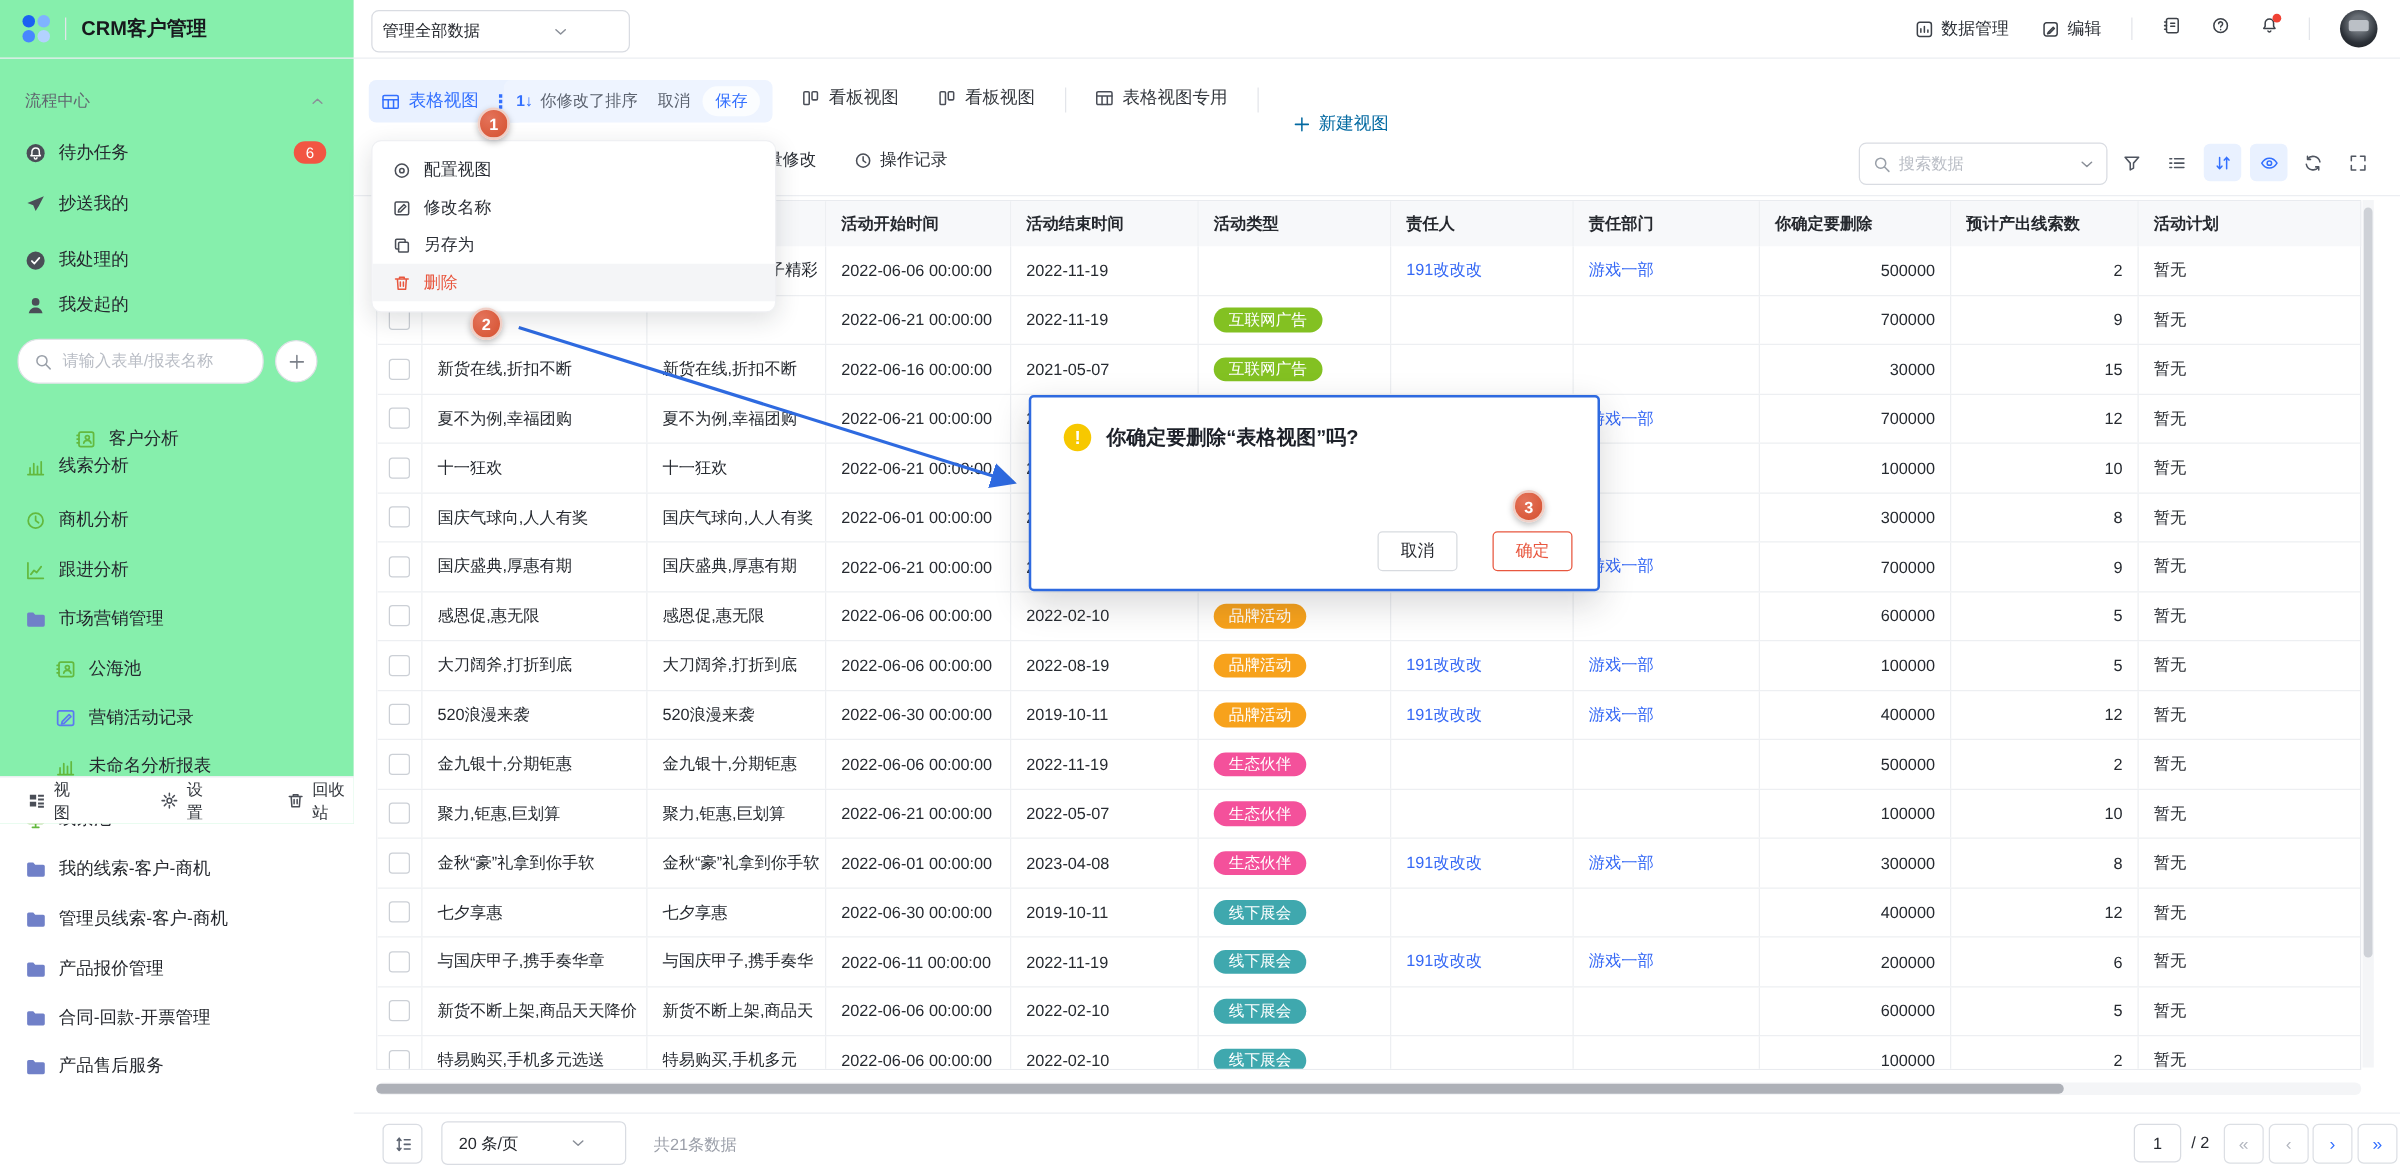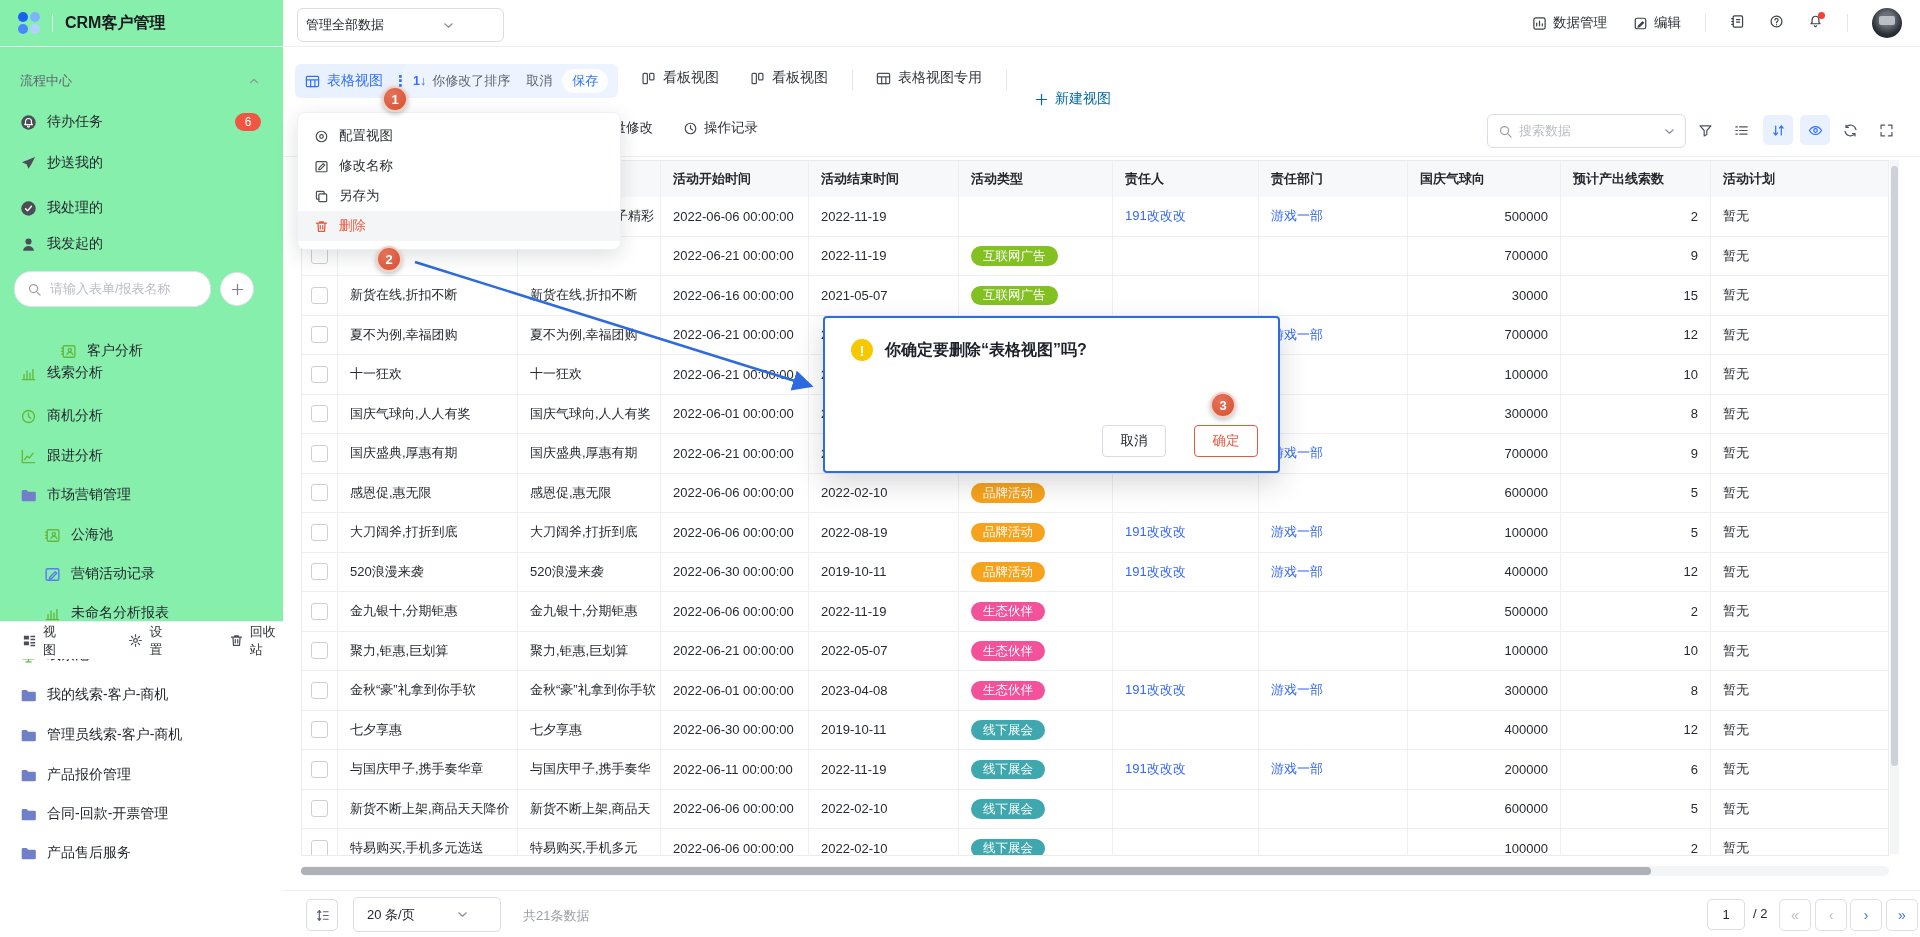--- a/index.html
+++ b/index.html
@@ -566,21 +566,21 @@
           <div class="cell cb">
             <span class="checkbox"></span>
           </div>
           <div class="cell"></div>
           <div class="cell"></div>
           <div class="cell">活动开始时间</div>
           <div class="cell">活动结束时间</div>
           <div class="cell">活动类型</div>
           <div class="cell">责任人</div>
           <div class="cell">责任部门</div>
-          <div class="cell">国庆气球向</div>
+          <div class="cell">你确定要删除</div>
           <div class="cell">预计产出线索数</div>
           <div class="cell">活动计划</div>
         </div>
       <div class="tbody" id="tbody">
           <div class="trow body-row">
             <div class="cell cb">
               <span class="checkbox"></span>
             </div>
             <div class="cell"></div>
             <div class="cell frag">子精彩</div>

